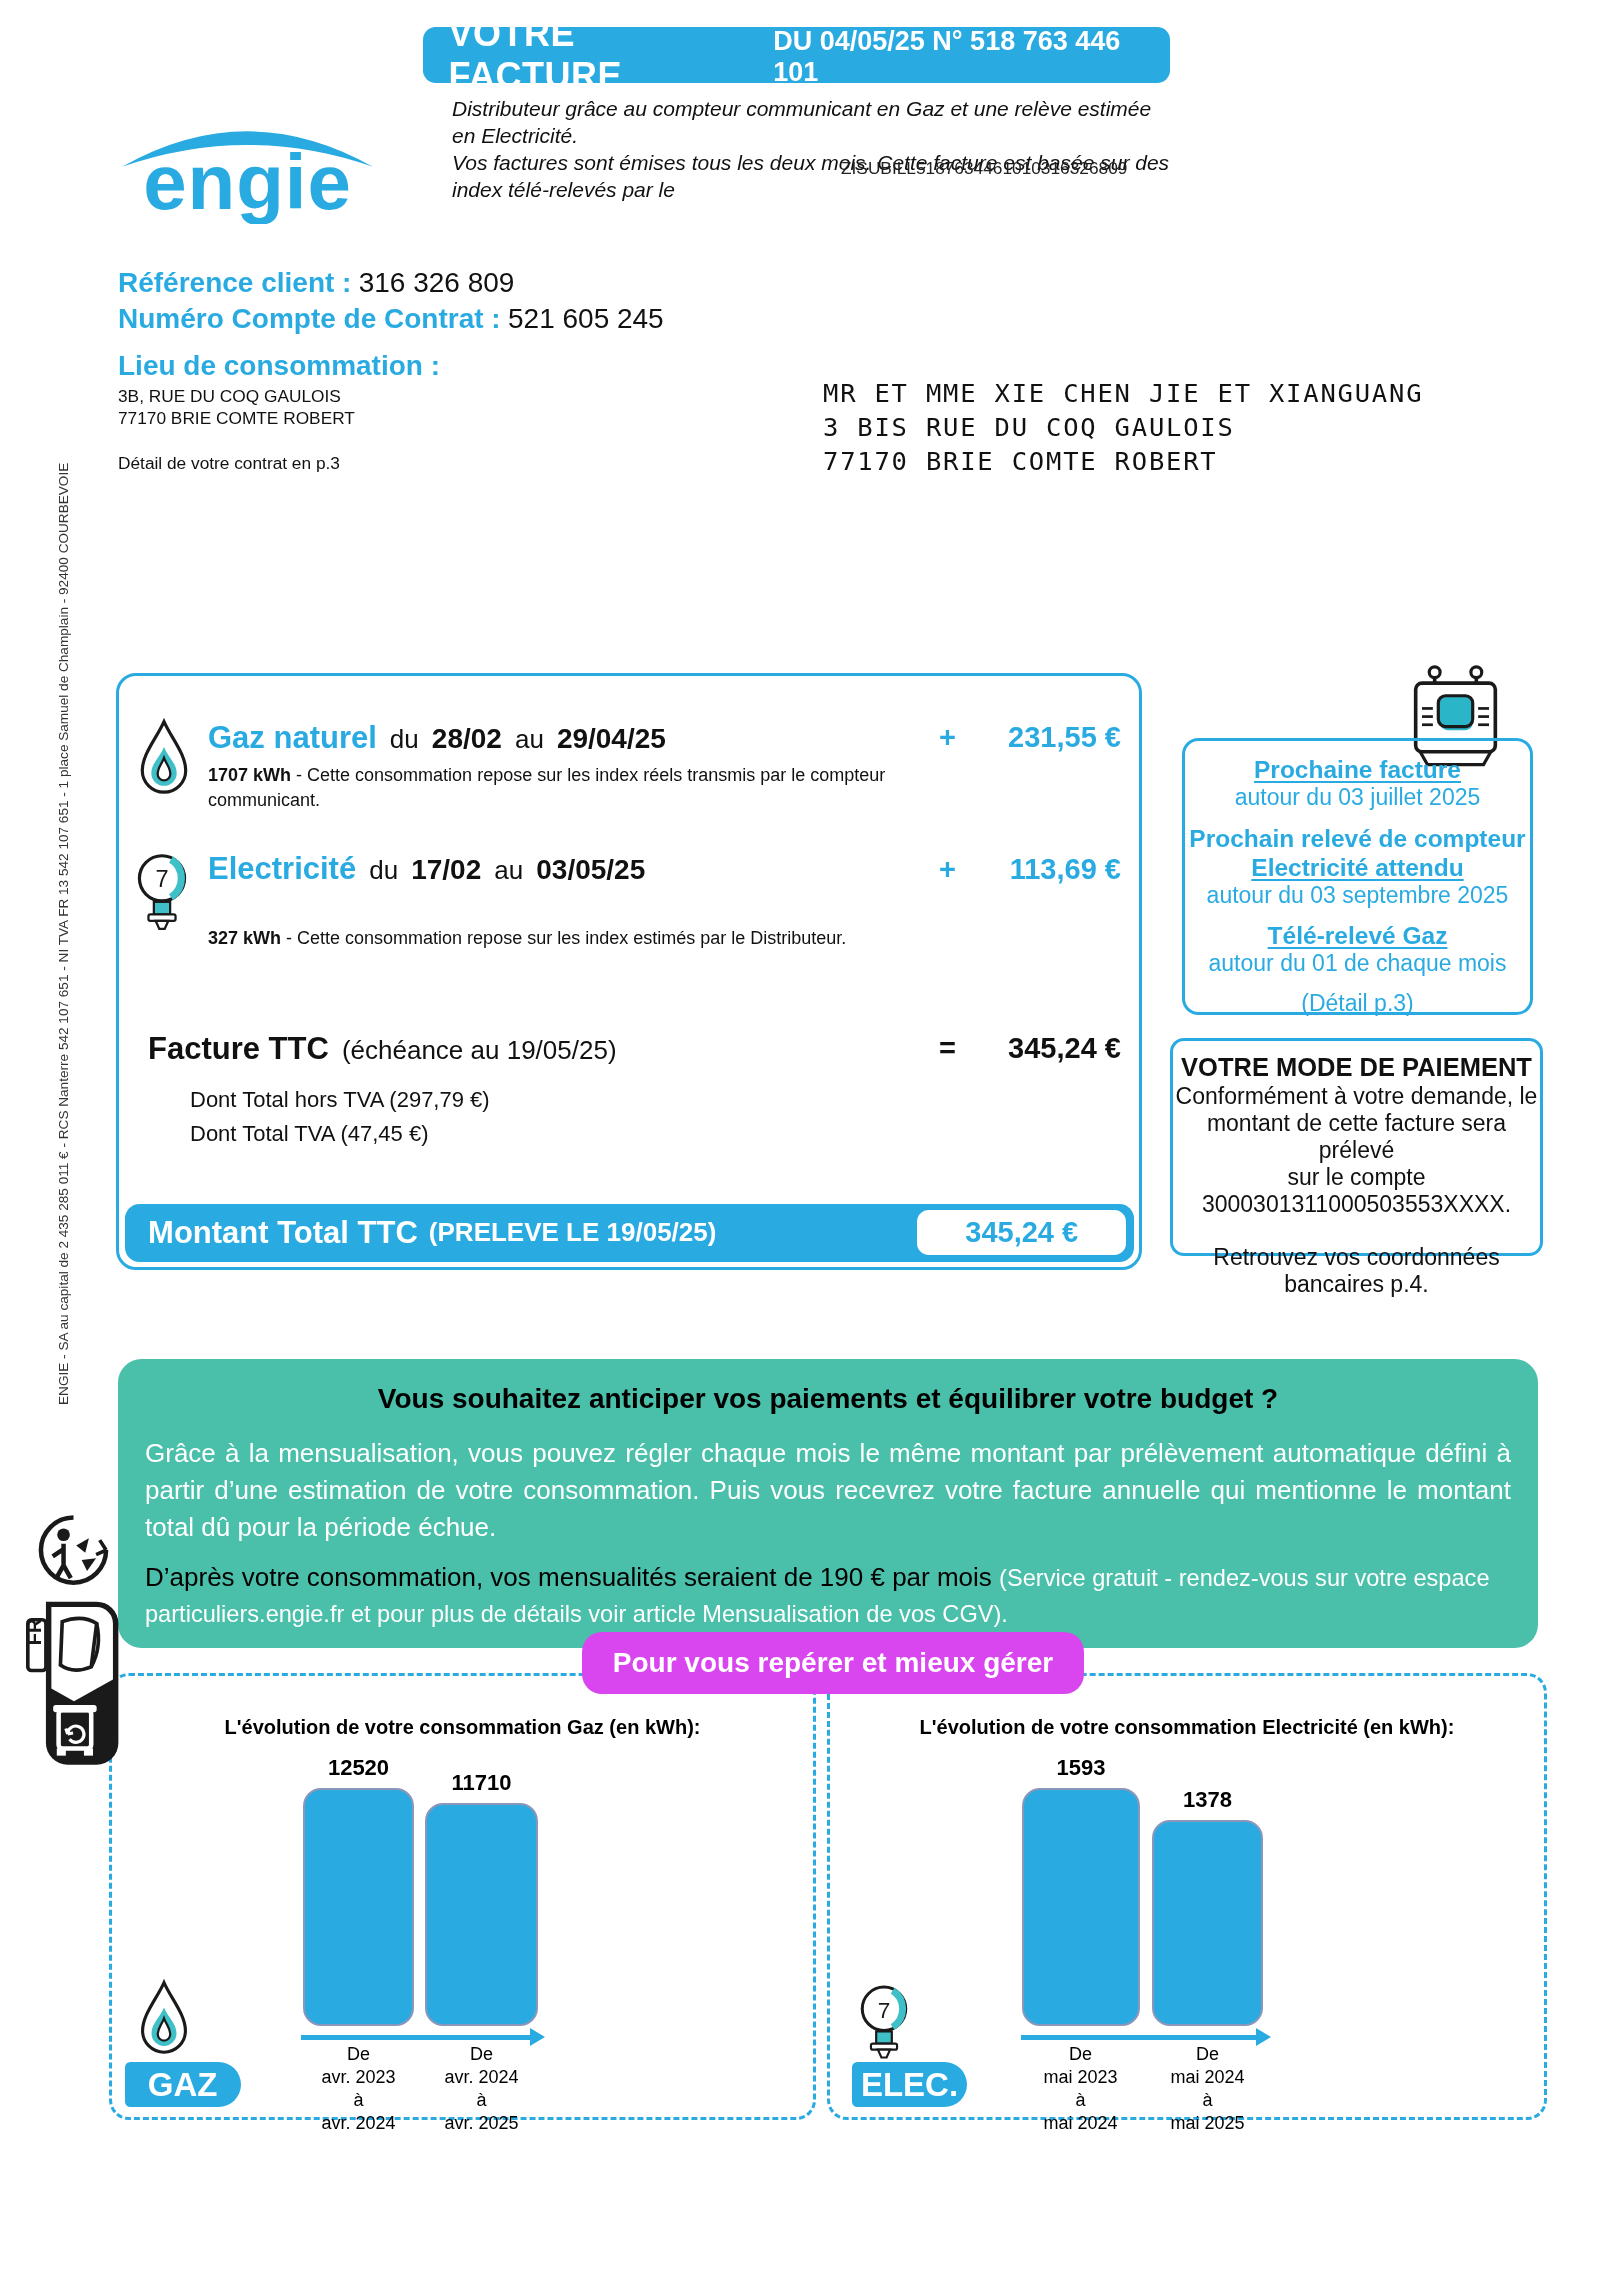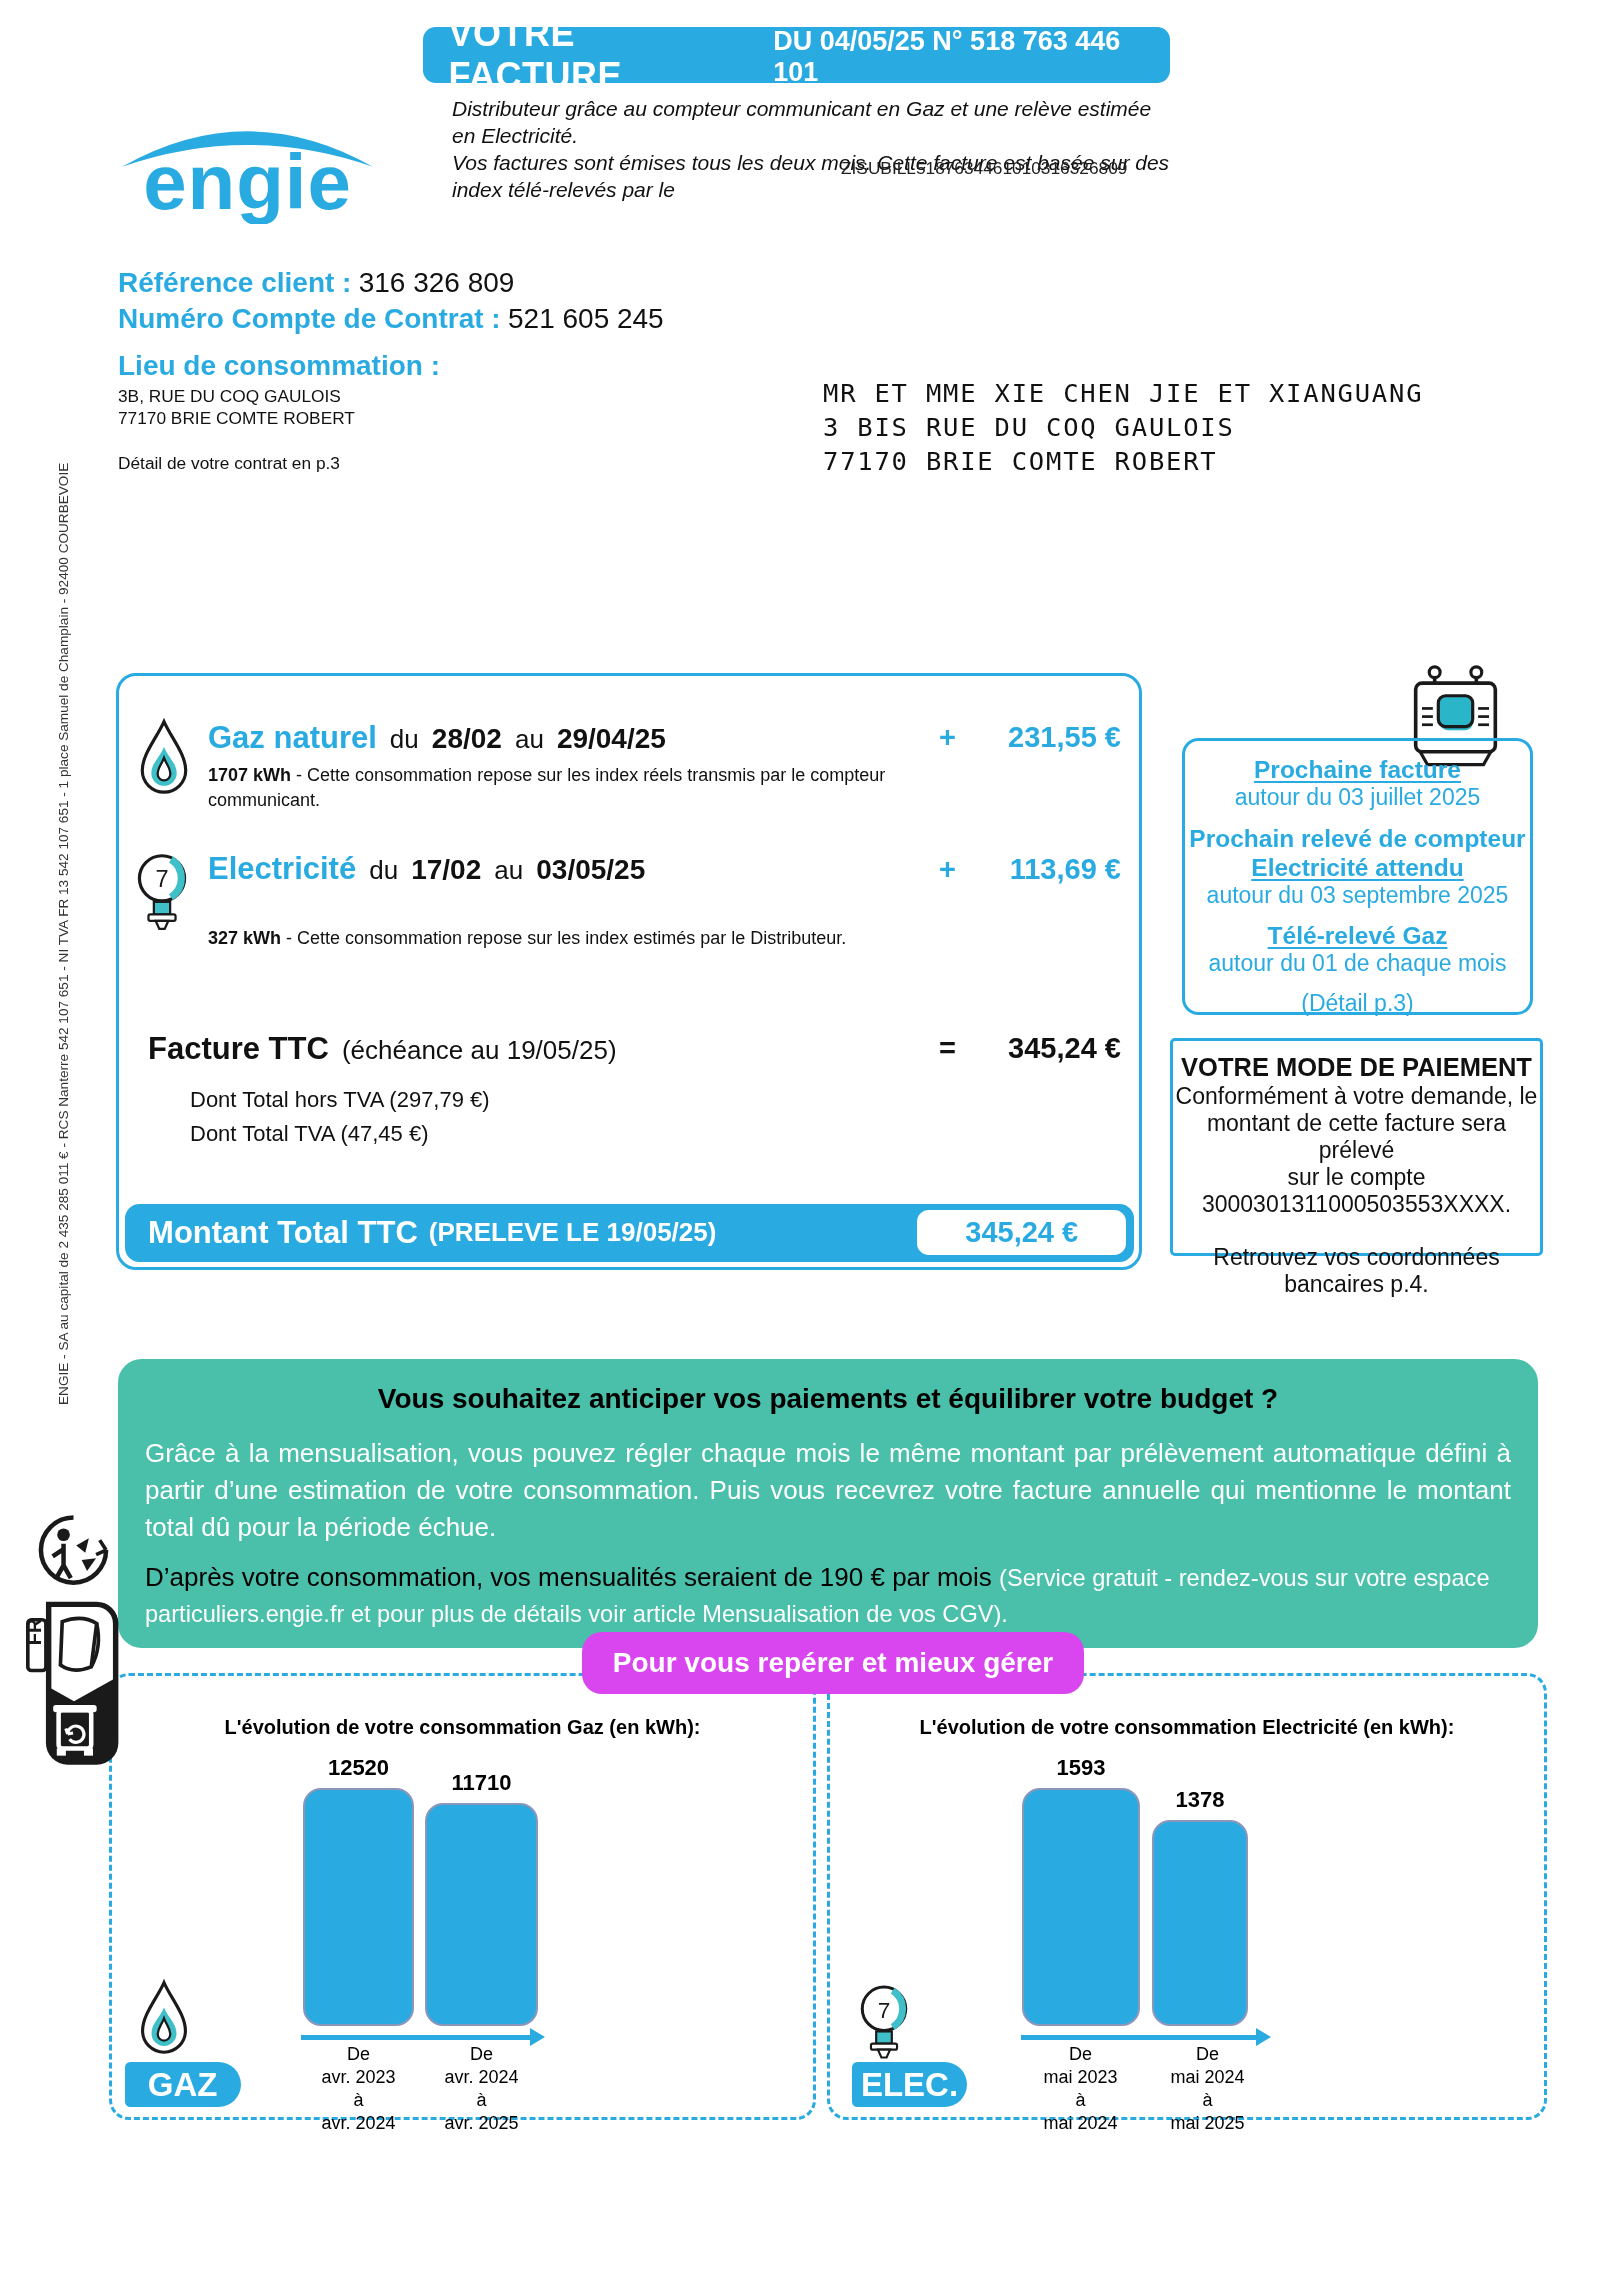--- a/index.html
+++ b/index.html
@@ -62,21 +62,21 @@
 
   
   .calendar-icon { position:absolute; left:1411px; top:665px; width:89px; height:105px; }
   .events-box { position:absolute; left:1182px; top:738px; width:351px; height:277px;
     border:3.6px solid #29abe2; border-radius:16.4px; text-align:center; color:#29abe2; padding-top:14px; }
   .events-box .bt { font-size:24.5px; font-weight:bold; line-height:29px; }
   .events-box .dt { font-size:23px; line-height:27px; }
   .events-box .gap { height:12.7px; }
   .u { text-decoration:underline; text-underline-offset:2.7px; }
   .pay-box { position:absolute; left:1170px; top:1038px; width:373px; height:218px;
-    border:3.6px solid #29abe2; border-radius:5px; text-align:center; color:#111; padding-top:11px; }
+    border:3.6px solid #29abe2; border-radius:14px; text-align:center; color:#111; padding-top:11px; }
   .pay-box .pt { font-size:25.5px; font-weight:bold; line-height:31px; }
   .pay-box .pb { font-size:23px; line-height:27px; }
   .pay-box .gap { height:25.5px; }
 
   
   .teal { position:absolute; left:118px; top:1359px; width:1420px; height:289px;
     background:#4abfa9; border-radius:23.6px; }
   .teal .title { text-align:center; font-size:28px; font-weight:bold; color:#000; margin-top:23.6px; }
   .teal .p1 { margin:20px 27px 0 27px; font-size:26px; color:#fff; line-height:37px; text-align:justify; }
   .teal .p2 { margin:14.5px 27px 0 27px; font-size:26px; color:#000; line-height:35px; }
@@ -291,21 +291,21 @@
       <path d="M32 44 C29 52 25 55 25 62 a7 7 0 0 0 14 0 C39 55 35 52 32 44 Z" fill="#fff" stroke="#1a1a1a" stroke-width="2.5"></path>
     </svg>
     <div class="badge" style="left:12.7px; width:116px;">GAZ</div>
   </div>
 
   <div class="chart-box chart-elec">
     <div class="chart-title">L'évolution de votre consommation Electricité (en kWh):</div>
     <div class="bar" style="left: 192px; width: 118px; height: 238px;">
       <div class="bar-value">1593</div>
     </div>
-    <div class="bar" style="left: 322px; width: 96px; height: 206px;">
+    <div class="bar" style="left: 322px; width: 111px; height: 206px;">
       <div class="bar-value">1378</div>
     </div>
     <div class="axis-arrow" style="left:191px; width:235px; top:359px;"></div>
     <div class="x-label" style="left:178px;">
       <div>De</div>
       <div>mai 2023</div>
       <div>à</div>
       <div>mai 2024</div>
     </div>
     <div class="x-label" style="left:305px;">

